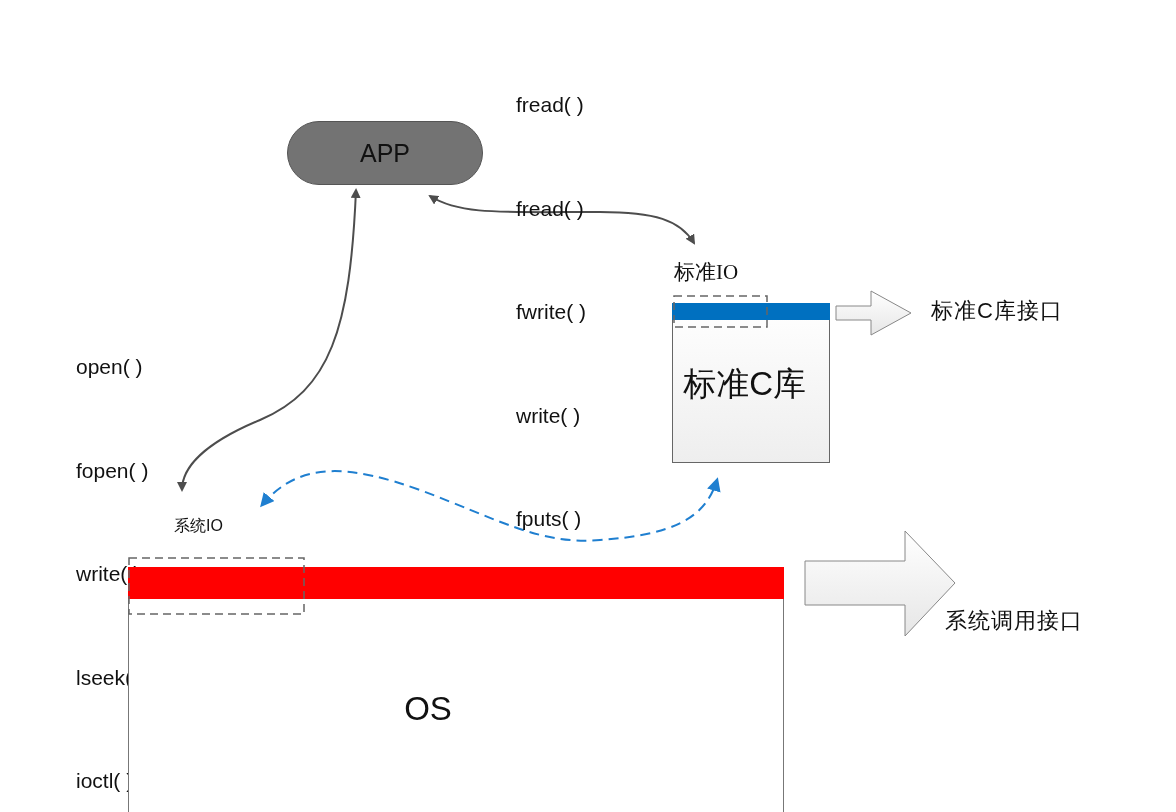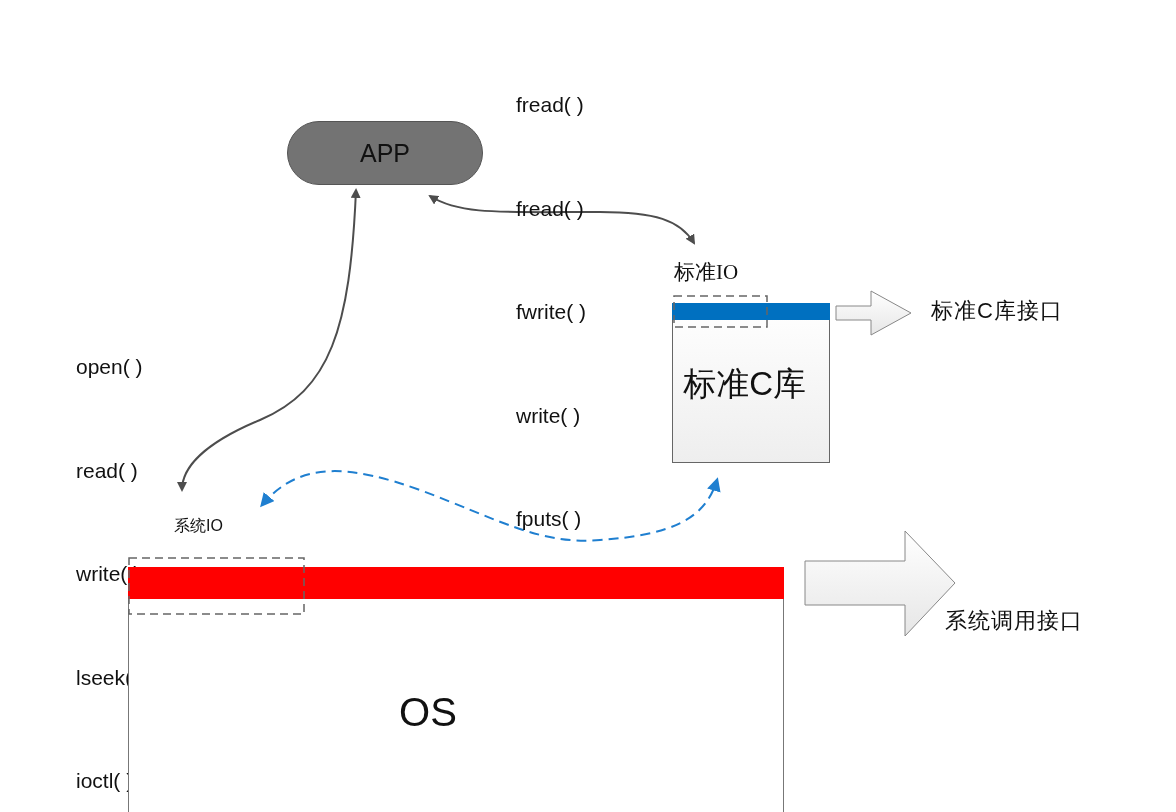--- a/index.html
+++ b/index.html
@@ -14,21 +14,21 @@
     #stdc-box { left: 672px; top: 303px; width: 158px; height: 160px; border: 1.3px solid #666;
                 box-sizing: border-box;
                 background: linear-gradient(to bottom, #ffffff 0%, #eeeeee 100%); }
     #stdc-band { left: 672px; top: 303px; width: 158px; height: 17px; background: #0070c0; }
     #stdc-label { left: 672px; top: 362px; width: 134px; text-align: right; font-size: 33px; }
     #stdio-label { left: 674px; top: 258px; font-size: 21px; font-family: Liberation Serif, serif; }
     #stdc-iface-label { left: 931px; top: 296px; font-size: 22px; letter-spacing: 1px; text-align: right; }
     #os-box { left: 128px; top: 567px; width: 656px; height: 260px; border: 1.3px solid #777;
               box-sizing: border-box; background: #fff; }
     #os-band { left: 128px; top: 567px; width: 656px; height: 32px; background: #ff0000; }
-    #os-label { left: 128px; top: 690px; width: 600px; text-align: center; font-size: 40px; padding-left: 0; }
+    #os-label { left: 128px; top: 690px; width: 600px; text-align: center; font-size: 33px; padding-left: 0; }
     #sysio-label { left: 174px; top: 516px; font-size: 16px; }
     #syscall-label { left: 945px; top: 570px; font-size: 22px; letter-spacing: 1px; margin-top: 36px; }
     svg.overlay { position: absolute; left: 0; top: 0; }
   </style>
 </head>
 <body>
 
 <svg class="overlay" width="1176" height="812">
   <defs>
     <marker id="arrGray" markerWidth="10" markerHeight="10" refX="8" refY="5" orient="auto" markerUnits="userSpaceOnUse">
@@ -72,21 +72,21 @@
   <div>fputs( )</div>
   <div>fseek( )</div>
   <div>printf( )</div>
   
   
   
 </div>
 
 <div class="fn-list" style="left:76px; top:281px;">
   <div>open( )</div>
-  <div>read( )</div>
+  <div>fopen( )</div>
   <div>write( )</div>
   <div>lseek( )</div>
   <div>ioctl( )</div>
   
   
 </div>
 
 <div id="stdc-box" class="abs"></div>
 <div id="stdc-band" class="abs" style="background: rgb(0, 112, 192);"></div>
 <div id="stdc-label" class="abs">标准C库</div>

